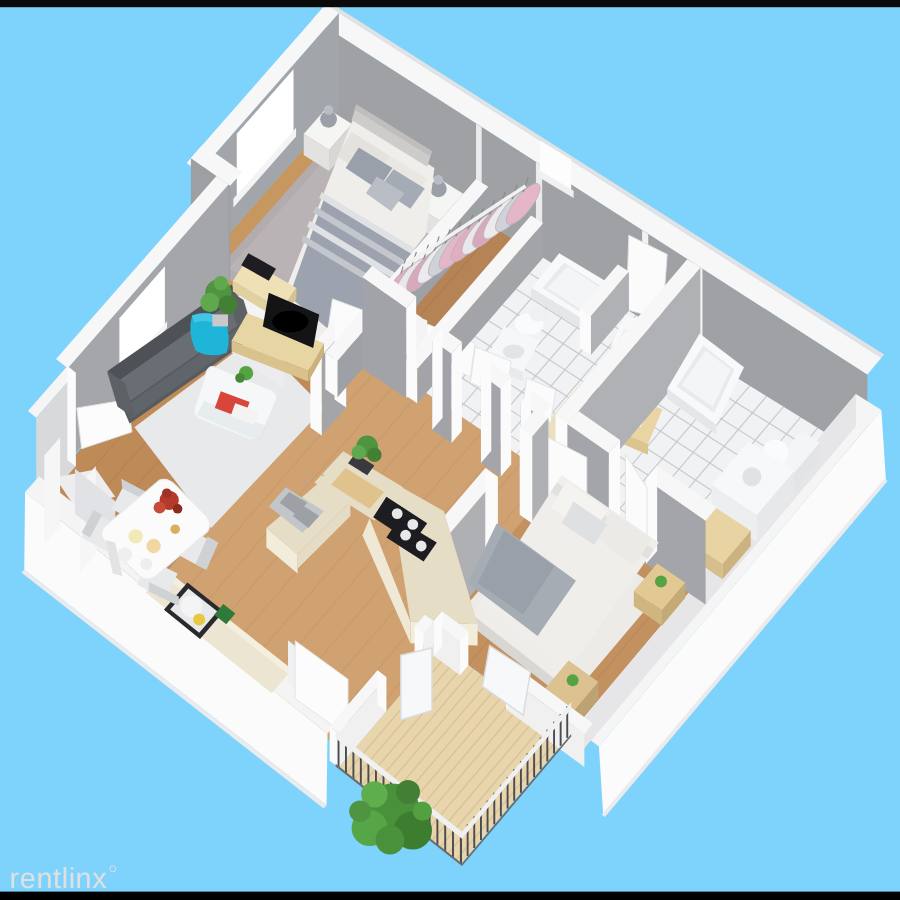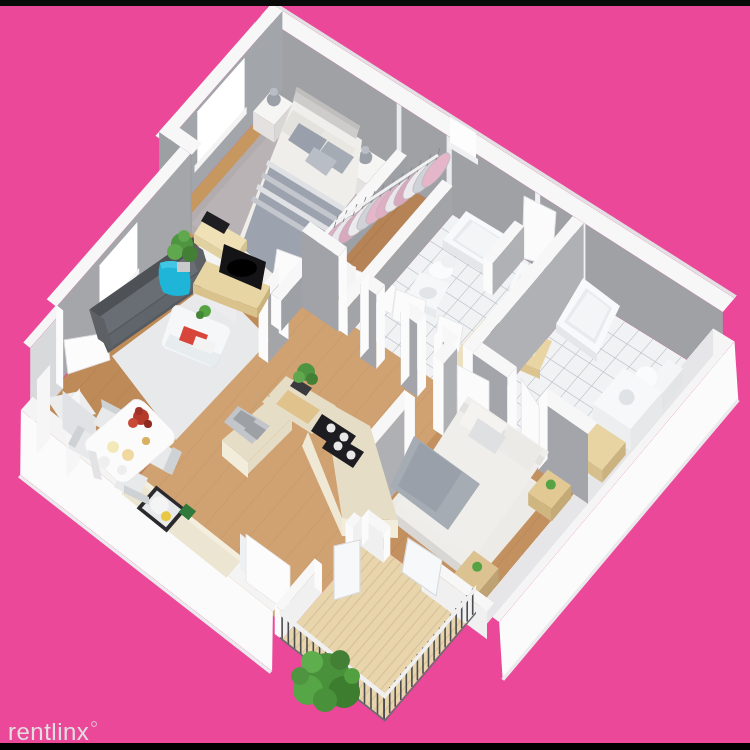--- a/index.html
+++ b/index.html
@@ -1,15 +1,15 @@
 <!DOCTYPE html>
 <html><head><meta charset="utf-8">
 <style>
 html,body{margin:0;padding:0;background:#fff;}
-#page{position:relative;width:750px;height:750px;overflow:hidden;background:#ec4899;font-family:"Liberation Sans",sans-serif;}
+#page{position:relative;width:750px;height:750px;overflow:hidden;background:#7dd3fc;font-family:"Liberation Sans",sans-serif;}
 </style></head><body>
 <div id="page">
 <svg width="750" height="750" viewBox="0 0 750 750" xmlns="http://www.w3.org/2000/svg">
 
 <g>
         <polygon points="271.9,102.6 396.7,180.0 265.6,330.6 165.4,261.1 190.4,232.7 169.7,218.6" fill="#c6975f"></polygon>
         <line x1="287.3" y1="112.2" x2="166.8" y2="249.1" stroke="#a87a4e" stroke-width="1.0" stroke-opacity="0.28"></line>
         <line x1="302.8" y1="121.8" x2="181.8" y2="259.4" stroke="#a87a4e" stroke-width="1.0" stroke-opacity="0.28"></line>
         <line x1="318.4" y1="131.5" x2="197.0" y2="269.9" stroke="#a87a4e" stroke-width="1.0" stroke-opacity="0.28"></line>
         <line x1="334.2" y1="141.3" x2="212.4" y2="280.4" stroke="#a87a4e" stroke-width="1.0" stroke-opacity="0.28"></line>

